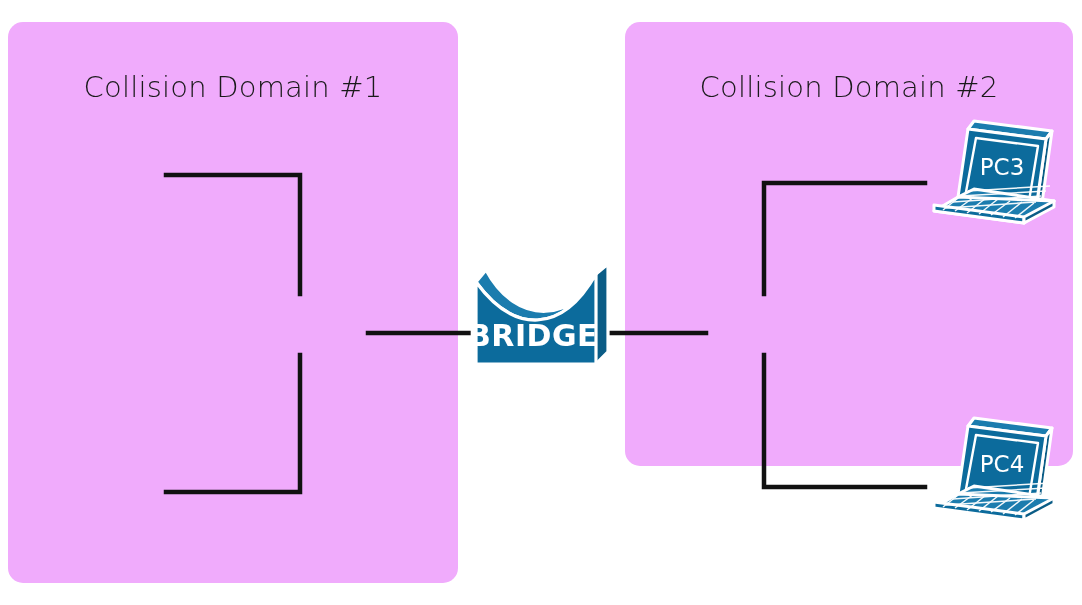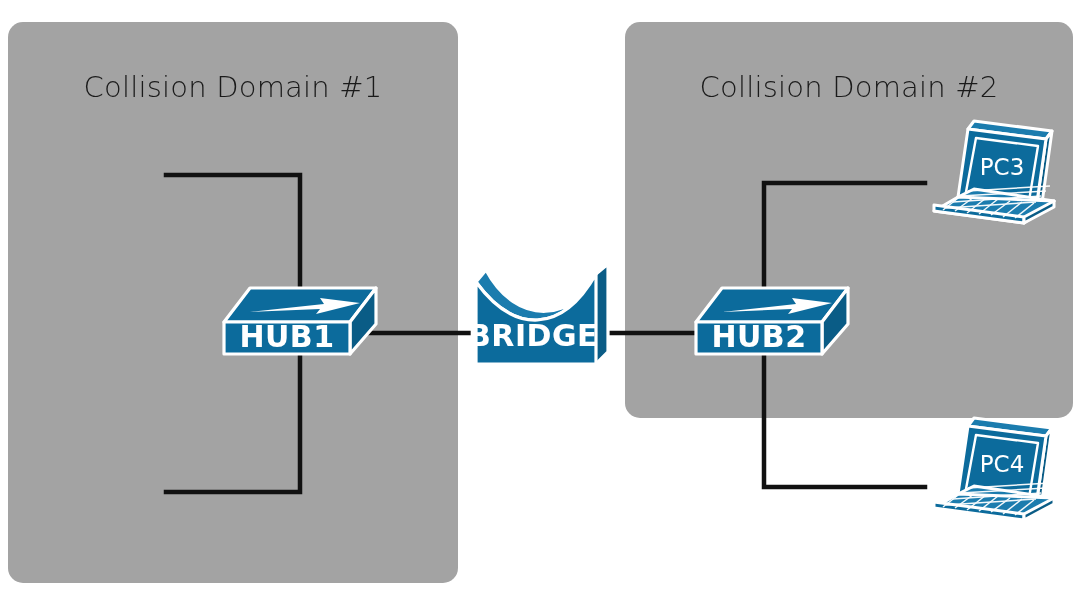--- a/index.html
+++ b/index.html
@@ -12,25 +12,25 @@
   }
   #canvas {
     position: relative;
     width: 1082px;
     height: 605px;
     background: #ffffff;
     overflow: hidden;
   }
   .domain-panel {
     position: absolute;
-    background: #a3a3a3;
+    background: #f0abfc;
     border-radius: 15px;
   }
   #panel-left  { left: 8px;   top: 22px; width: 450px; height: 561px; }
-  #panel-right { left: 625px; top: 22px; width: 448px; height: 396px; }
+  #panel-right { left: 625px; top: 22px; width: 448px; height: 444px; }
 
   .domain-title {
     position: absolute;
     top: 48px;
     width: 100%;
     text-align: center;
     font-family: "DejaVu Sans", "Liberation Sans", sans-serif;
     font-weight: 300;
     font-size: 29px;
     letter-spacing: 0.2px;
@@ -79,62 +79,36 @@
       <path d="M 166 492 L 300 492 L 300 355"></path>
       <path d="M 368 333 L 478 333"></path>
       <path d="M 611 333 L 706 333"></path>
       <path d="M 764 294 L 764 183 L 925 183"></path>
       <path d="M 764 355 L 764 487 L 925 487"></path>
     </g>
   </svg>
 
 
 
-  <div class="node" style="left:220px; top:276px;">
-    <svg width="160" height="86" viewBox="0 0 160 86">
-      <g stroke="#ffffff" stroke-width="3.2" stroke-linejoin="round">
-
-        <path d="M 4 46 L 30 12 L 156 12 L 130 46 Z" fill="#0c6b9c"></path>
-
-        <path d="M 130 46 L 156 12 L 156 48 L 130 78 Z" fill="#0a5c86"></path>
-
-        <rect x="4" y="46" width="126" height="32" fill="#0c6b9c"></rect>
-      </g>
-
-      <path d="M 30 36 L 104 28 L 100 22 L 140 27 L 96 38 L 100 33 Z" fill="#ffffff"></path>
-      <text class="dev-label box-label" x="67" y="71" text-anchor="middle">HUB1</text>
-    </svg>
-  </div>
 
   <div class="node" style="left:470px; top:260px;">
     <svg width="146" height="112" viewBox="0 0 146 112">
       <g stroke="#ffffff" stroke-width="3.2" stroke-linejoin="round">
 
         <path d="M 6 22 C 44 74, 92 74, 126 14
                  L 138 4 C 104 66, 46 66, 16 10 Z" fill="#1b7cae"></path>
 
         <path d="M 114 30 L 126 14 L 138 4 L 138 92 L 126 104 Z" fill="#0a5c86"></path>
 
         <path d="M 6 22 C 44 74, 92 74, 126 14 L 126 104 L 6 104 Z" fill="#0c6b9c"></path>
       </g>
       <text class="dev-label box-label" x="63" y="86" text-anchor="middle">BRIDGE</text>
     </svg>
   </div>
 
-  <div class="node" style="left:692px; top:276px;">
-    <svg width="160" height="86" viewBox="0 0 160 86">
-      <g stroke="#ffffff" stroke-width="3.2" stroke-linejoin="round">
-        <path d="M 4 46 L 30 12 L 156 12 L 130 46 Z" fill="#0c6b9c"></path>
-        <path d="M 130 46 L 156 12 L 156 48 L 130 78 Z" fill="#0a5c86"></path>
-        <rect x="4" y="46" width="126" height="32" fill="#0c6b9c"></rect>
-      </g>
-      <path d="M 30 36 L 104 28 L 100 22 L 140 27 L 96 38 L 100 33 Z" fill="#ffffff"></path>
-      <text class="dev-label box-label" x="67" y="71" text-anchor="middle">HUB2</text>
-    </svg>
-  </div>
 
   <div class="node" style="left:916px; top:113px;">
     <svg width="148" height="112" viewBox="0 0 148 112">
       <g stroke="#ffffff" stroke-width="3" stroke-linejoin="round">
 
         <path d="M 52 16 L 58 8 L 136 18 L 130 26 Z" fill="#1b7cae"></path>
         <path d="M 130 26 L 136 18 L 126 90 L 120 96 Z" fill="#0a5c86"></path>
 
         <path d="M 52 16 L 130 26 L 120 96 L 42 84 Z" fill="#0c6b9c"></path>
 

